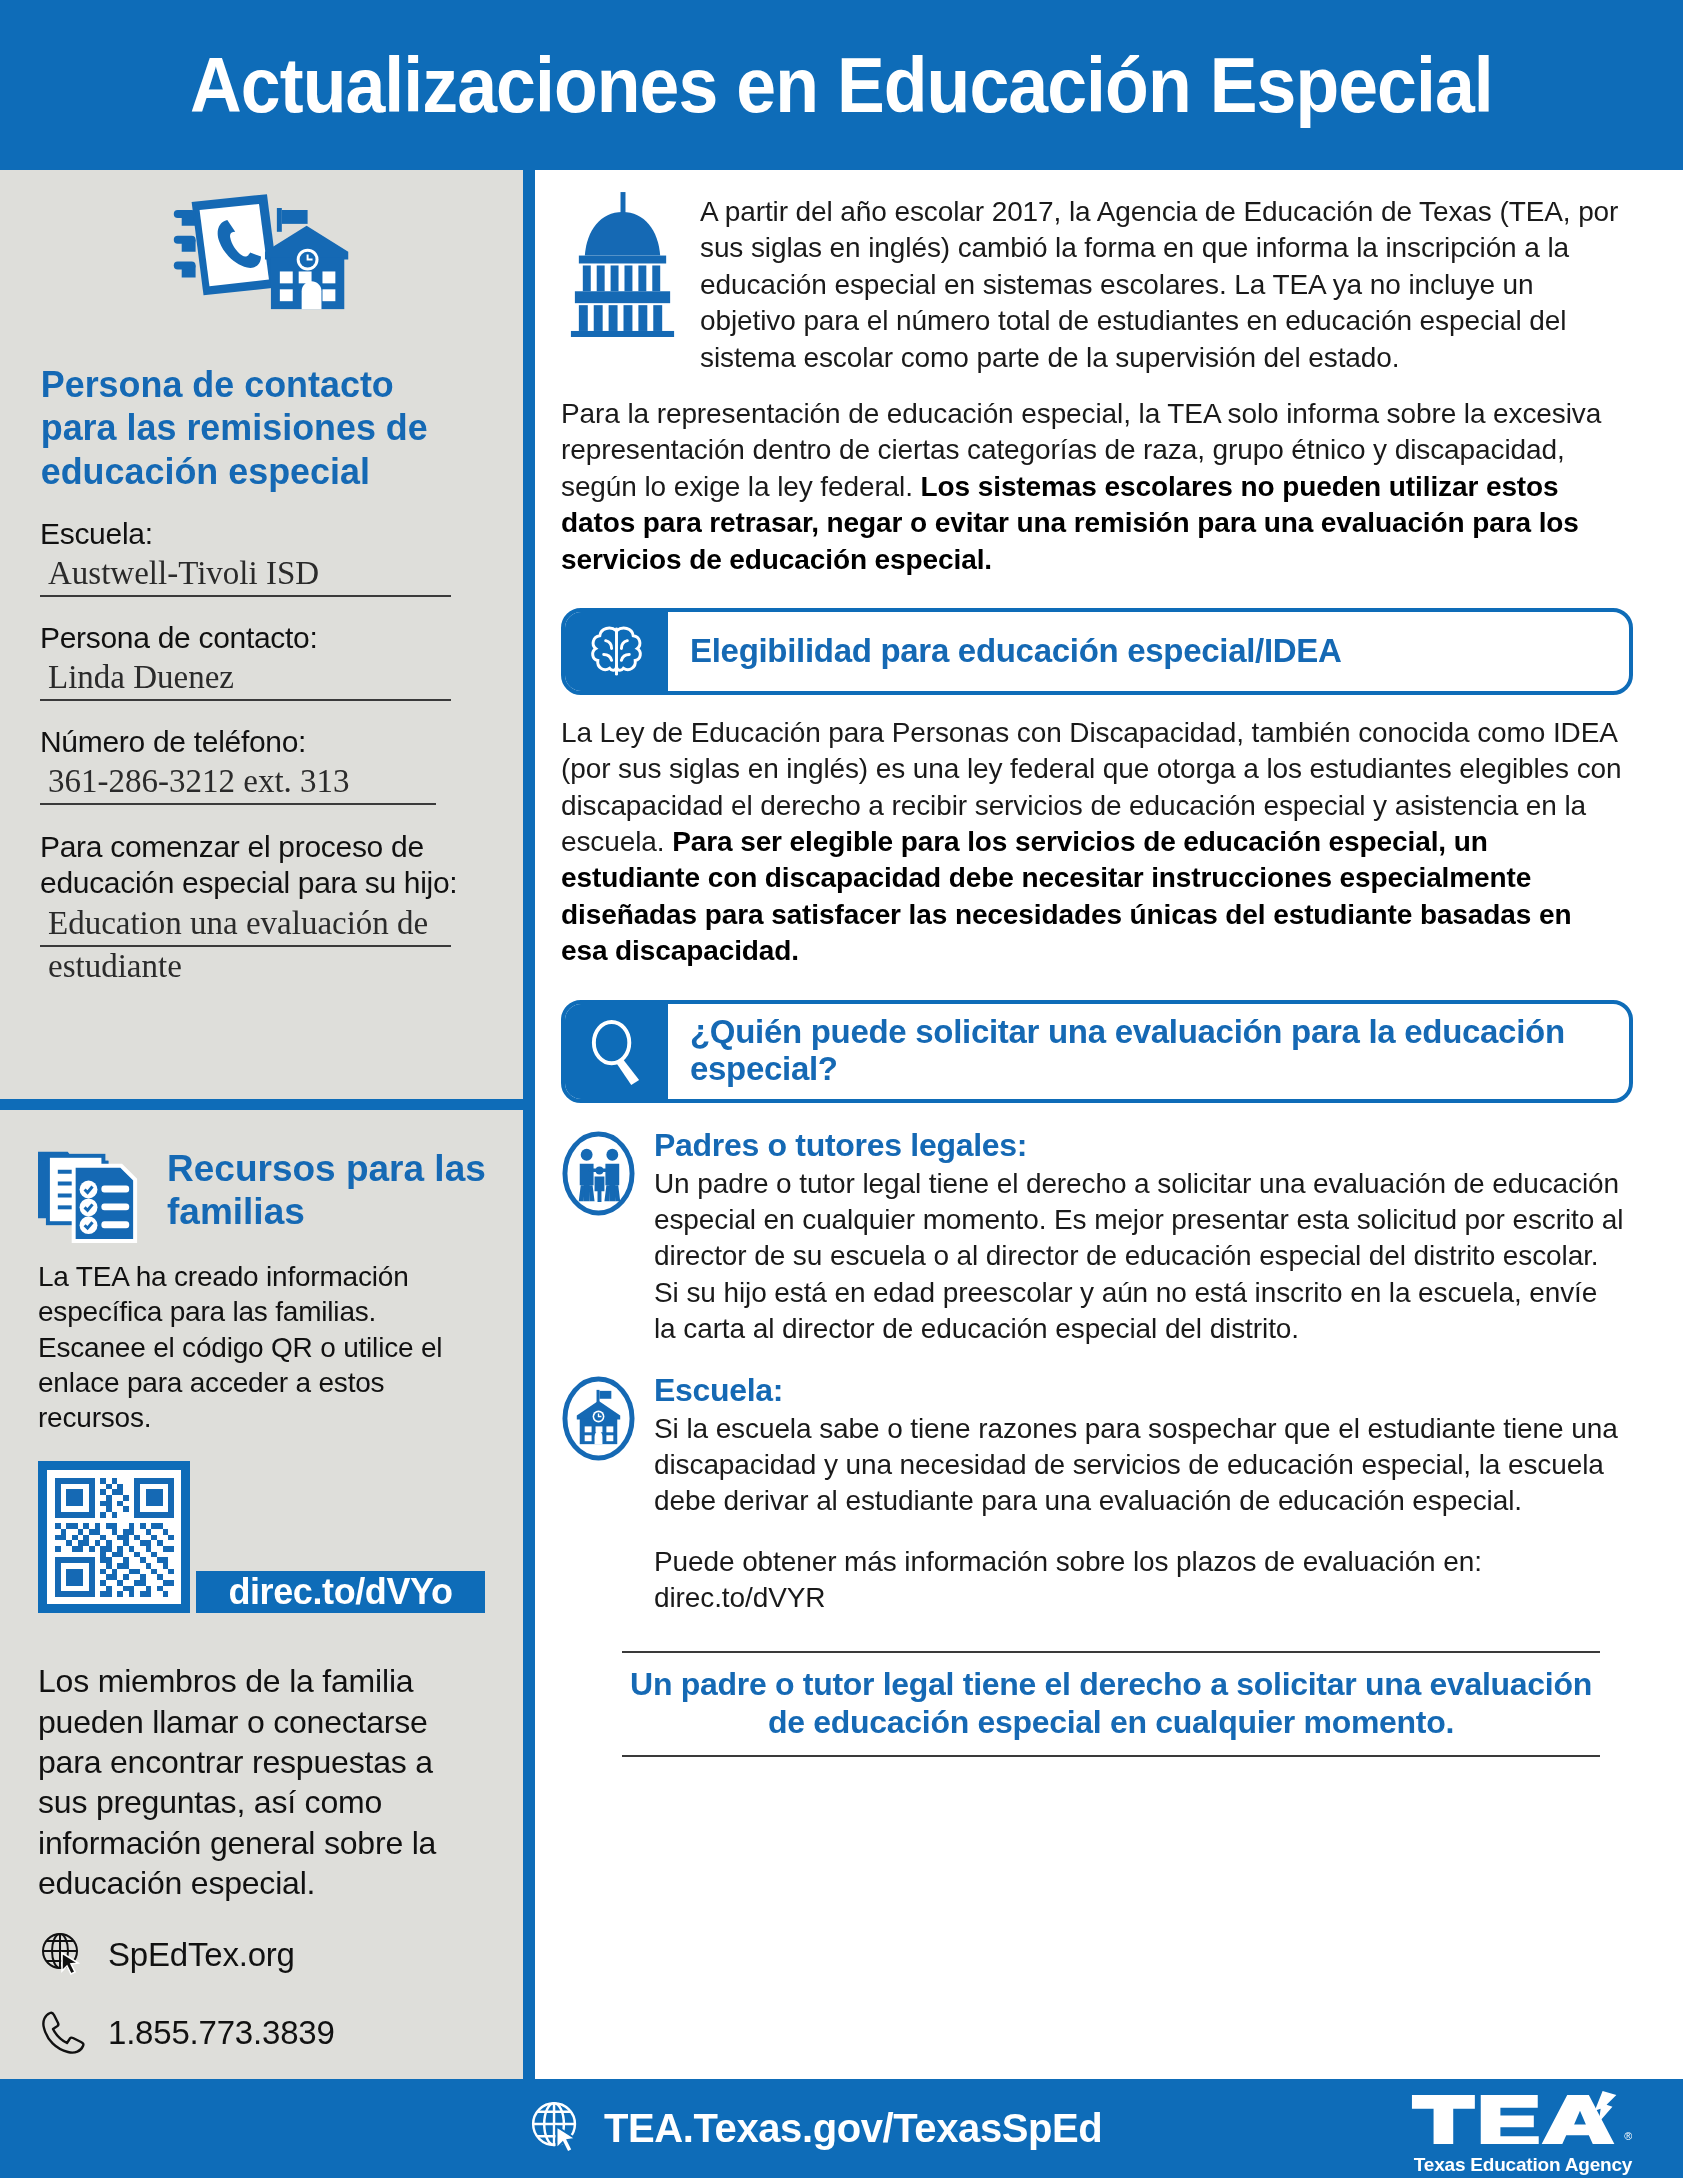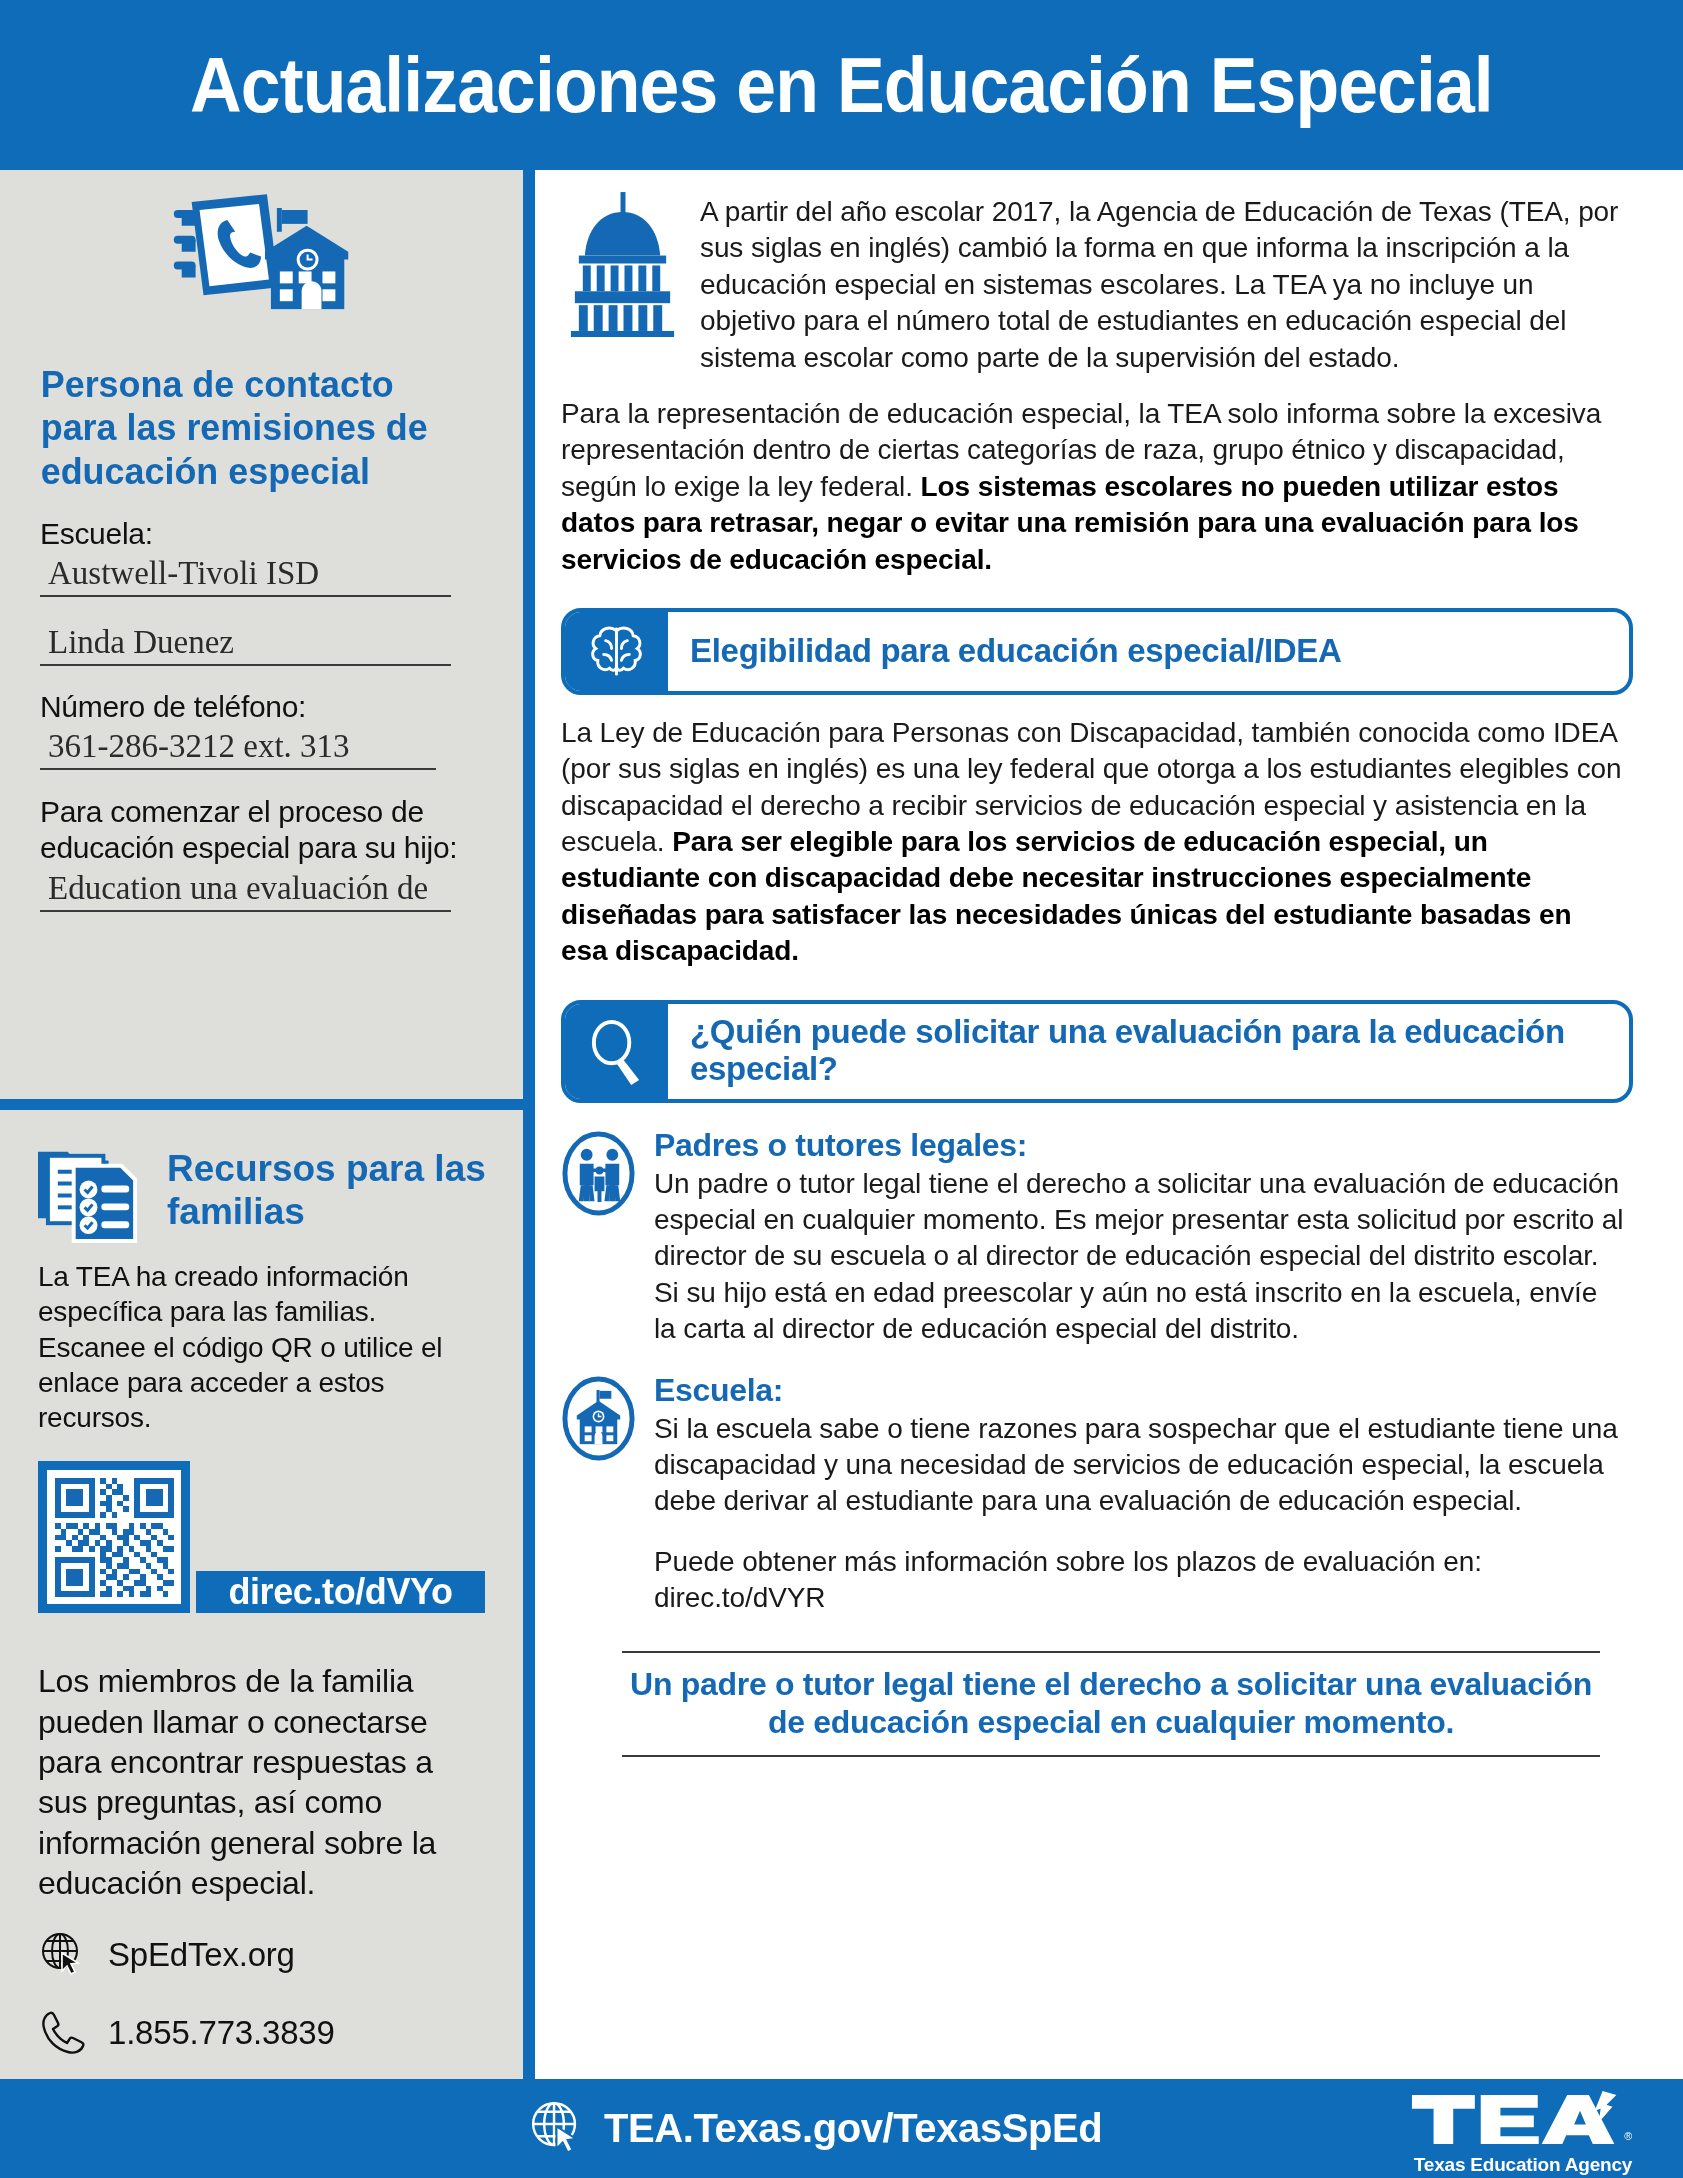--- a/index.html
+++ b/index.html
@@ -194,31 +194,33 @@
   </div>
 
   <div class="contact-heading">Persona de contacto para las remisiones de educación especial</div>
 
   <div class="field">
     <div class="field-label">Escuela:</div>
     <div class="field-value wide">Austwell-Tivoli ISD</div>
   </div>
 
   <div class="field">
+    <div class="field-label">Persona de contacto:</div>
     <div class="field-value wide">Linda Duenez</div>
   </div>
 
   <div class="field">
     <div class="field-label">Número de teléfono:</div>
     <div class="field-value narrow">361-286-3212 ext. 313</div>
   </div>
 
   <div class="field">
     <div class="field-label multi">Para comenzar el proceso de educación especial para su hijo:</div>
     <div class="field-value wide">Education una evaluación de</div>
+    <div class="field-value noline">estudiante</div>
   </div>
 
   <div class="sidebar-rule side-divider"></div>
 
   <div style="position:absolute; left:0; top:940px; width:523px;">
     <div class="res-head-row">
       <span>
         <svg width="117" height="109" viewBox="0 0 118 110">
           <g>
             <path d="M4 16 h30 l7 9 h34 v12 h-71z" fill="#1569B4"></path>

